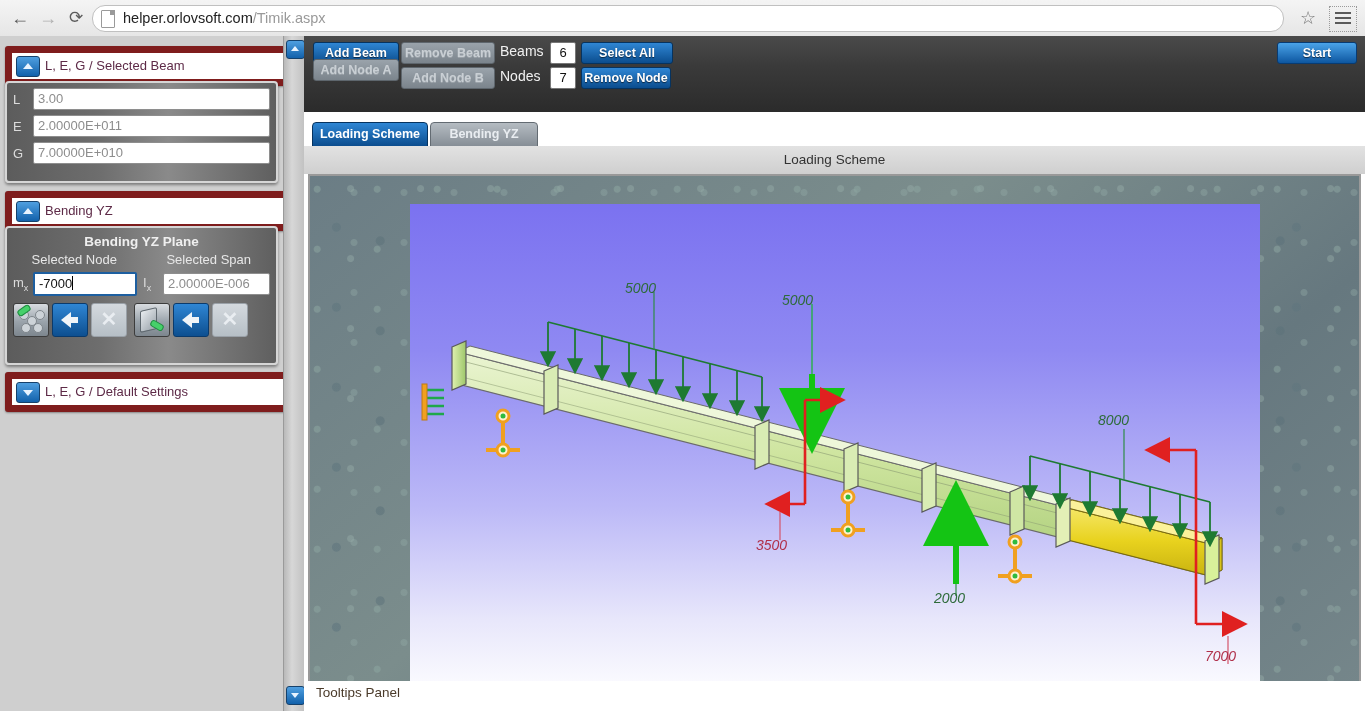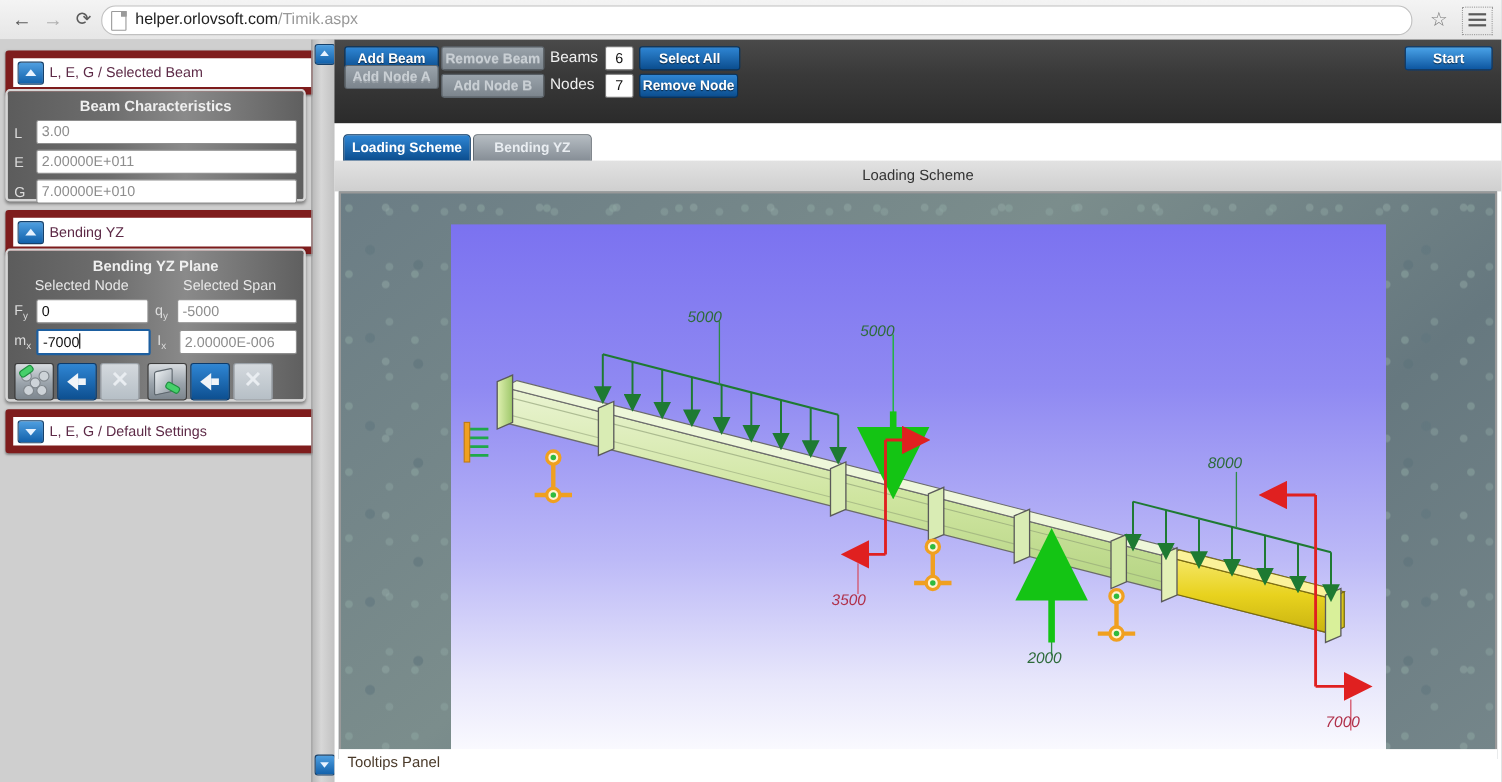--- a/index.html
+++ b/index.html
@@ -153,21 +153,20 @@
   <div class="page">
 
     <div class="sidebar">
 
       <div class="panel-head" style="top:10px;">
         <div class="hbtn"></div>
         <div class="htxt">L, E, G / Selected Beam</div>
       </div>
 
       <div class="panel-body" style="top:45px;height:98px;">
-        <div class="panel-title">Beam Characteristics</div>
         <div class="fld-row">
           <div class="lbl">L</div>
           <div class="inp">3.00</div>
         </div>
         <div class="fld-row">
           <div class="lbl">E</div>
           <div class="inp">2.00000E+011</div>
         </div>
         <div class="fld-row">
           <div class="lbl">G</div>
@@ -180,26 +179,20 @@
         <div class="htxt">Bending YZ</div>
       </div>
 
       <div class="panel-body" style="top:190px;height:135px;">
         <div class="panel-title">Bending YZ Plane</div>
         <div class="sub-row">
           <span>Selected Node</span>
           <span>Selected Span</span>
         </div>
 
-        <div class="fld-row">
-          <div class="lbl"><span>F</span><sub>y</sub></div>
-          <div class="inp active" style="max-width:92px;">0</div>
-          <div class="lbl" style="margin-left:6px;"><span>q</span><sub>y</sub></div>
-          <div class="inp" style="max-width:128px;">-5000</div>
-        </div>
 
         <div class="fld-row">
           <div class="lbl"><span>m</span><sub>x</sub></div>
           <div class="inp focus" style="max-width:92px;">-7000</div>
           <div class="lbl" style="margin-left:6px;"><span>I</span><sub>x</sub></div>
           <div class="inp" style="max-width:128px;">2.00000E-006</div>
         </div>
 
         <div class="btn-row">
           <div class="ibtn grey">

